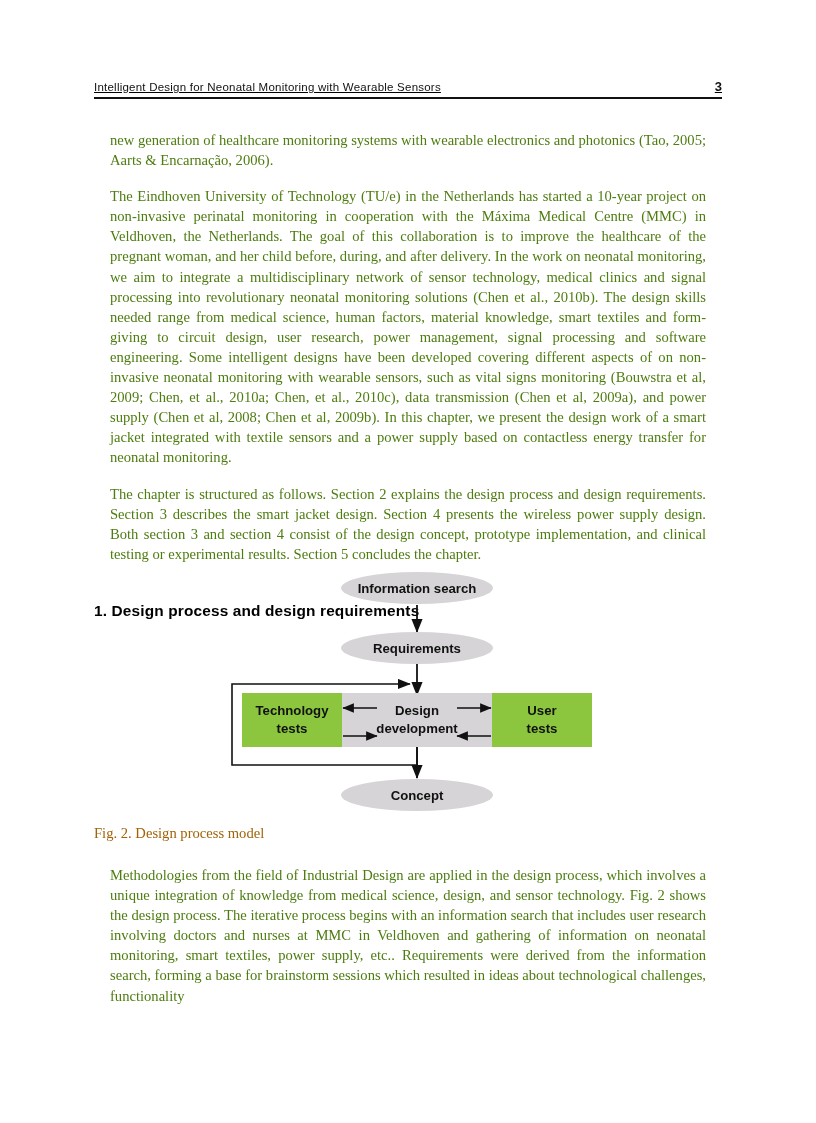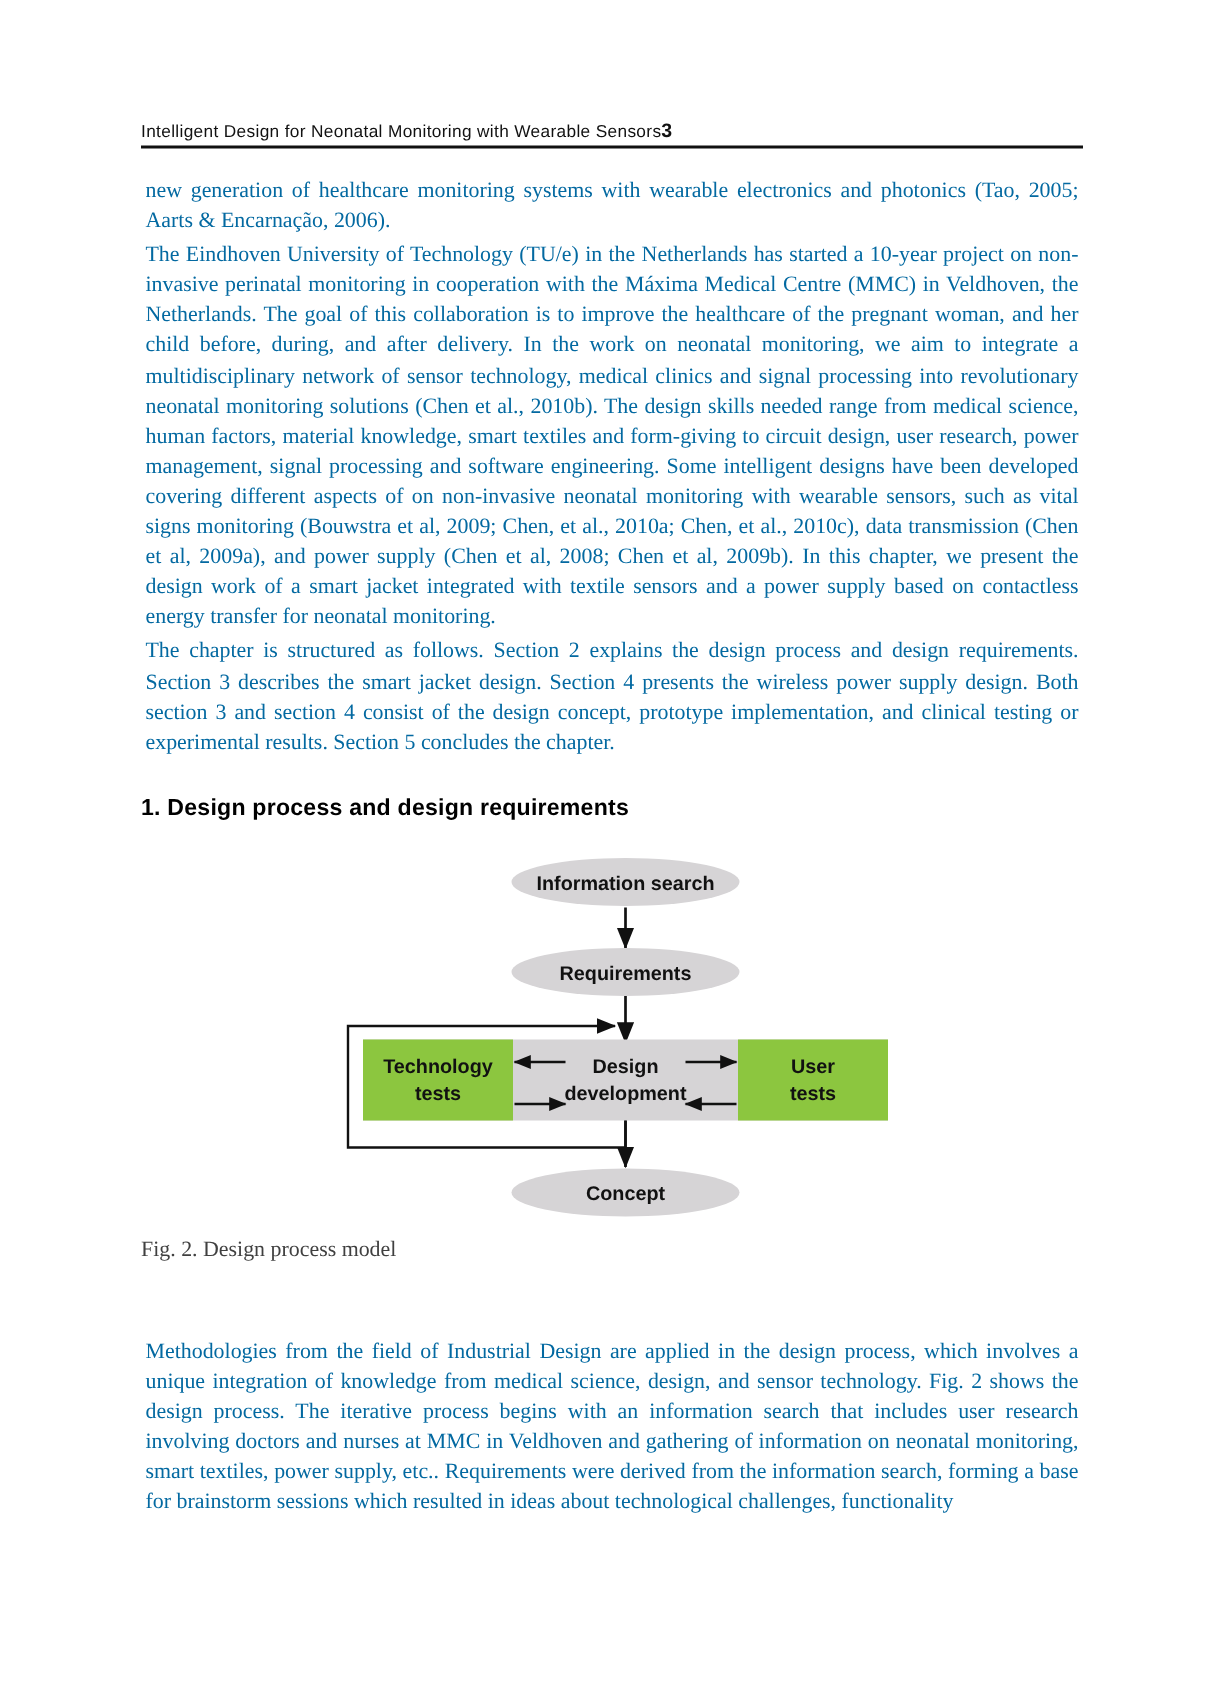--- a/index.html
+++ b/index.html
@@ -17,22 +17,24 @@
   }
 
   
   .running-head {
     position: absolute;
     left: 94px;
     top: 79px;
     width: 628px;
     display: flex;
     align-items: baseline;
+    justify-content: space-between;
     border-bottom: 2px solid #111111;
     padding-bottom: 3px;
+    text-decoration: underline;
   }
   .running-head-title {
     font-family: "Liberation Sans", sans-serif;
     font-size: 11.5px;
     color: #111111;
     letter-spacing: 0.02em;
   }
   .running-head-page {
     font-family: "Liberation Sans", sans-serif;
     font-size: 13px;
@@ -41,25 +43,25 @@
   }
 
   
   .body-col {
     position: absolute;
     left: 94px;
     top: 114px;
     width: 628px;
   }
   p.para {
-    margin: 3px;
+    margin: 16px;
     font-family: "Liberation Serif", serif;
     font-size: 14.6px;
     line-height: 20.1px;
-    color: #0369a1;
+    color: #4d7c0f;
     text-align: justify;
     text-justify: inter-word;
     hyphens: none;
   }
   p.para + p.para { margin-top: 0; }
 
   h2.section-heading {
     margin: 0;
     font-family: "Liberation Sans", sans-serif;
     font-size: 15.4px;
@@ -82,27 +84,27 @@
   .figure-svg { display: block; }
 
   .fig-caption {
     position: absolute;
     left: 94px;
     top: 823px;
     width: 628px;
     font-family: "Liberation Serif", serif;
     font-size: 14.6px;
     line-height: 20.1px;
-    color: #404040;
+    color: #a16207;
   }
 
   .body-col-2 {
     position: absolute;
     left: 94px;
-    top: 888px;
+    top: 849px;
     width: 628px;
   }
 
   
   .node-label {
     font-family: "Liberation Sans", sans-serif;
     font-size: 13.2px;
     fill: #111111;
   }
 </style>

